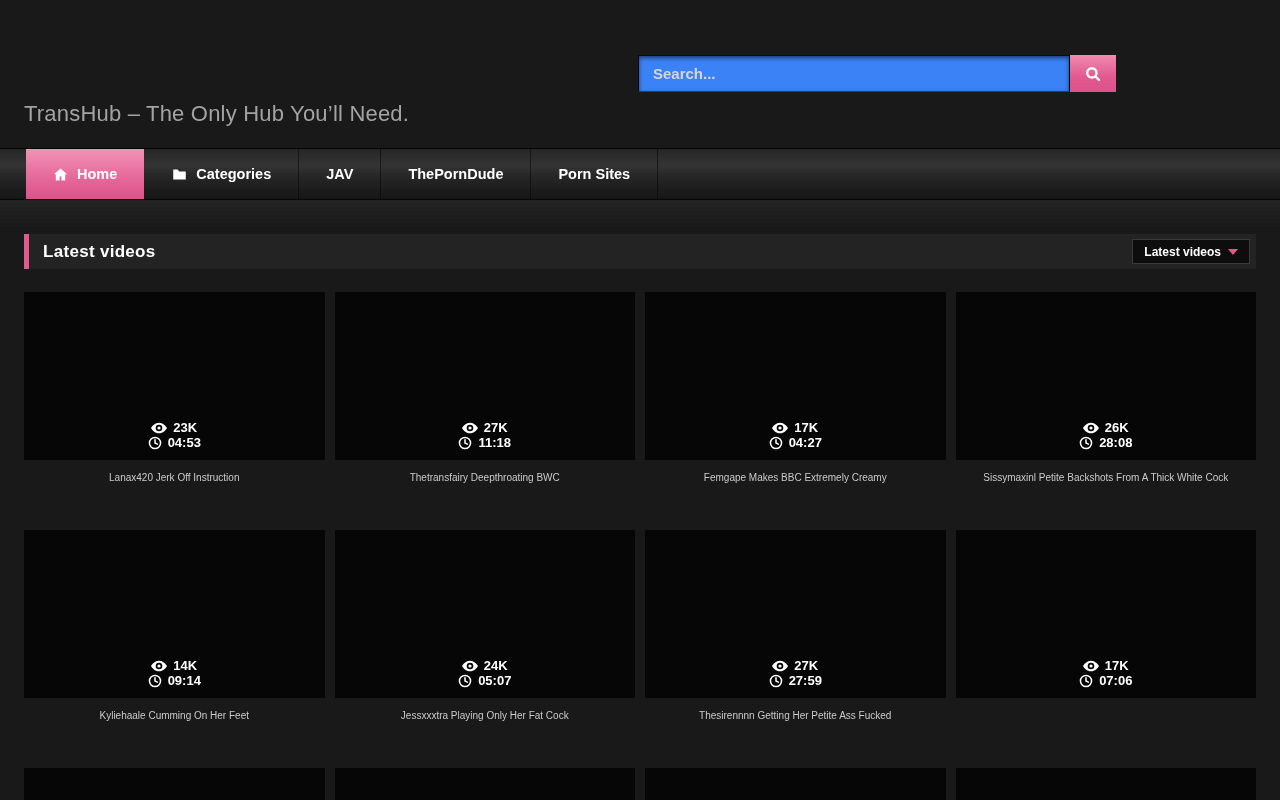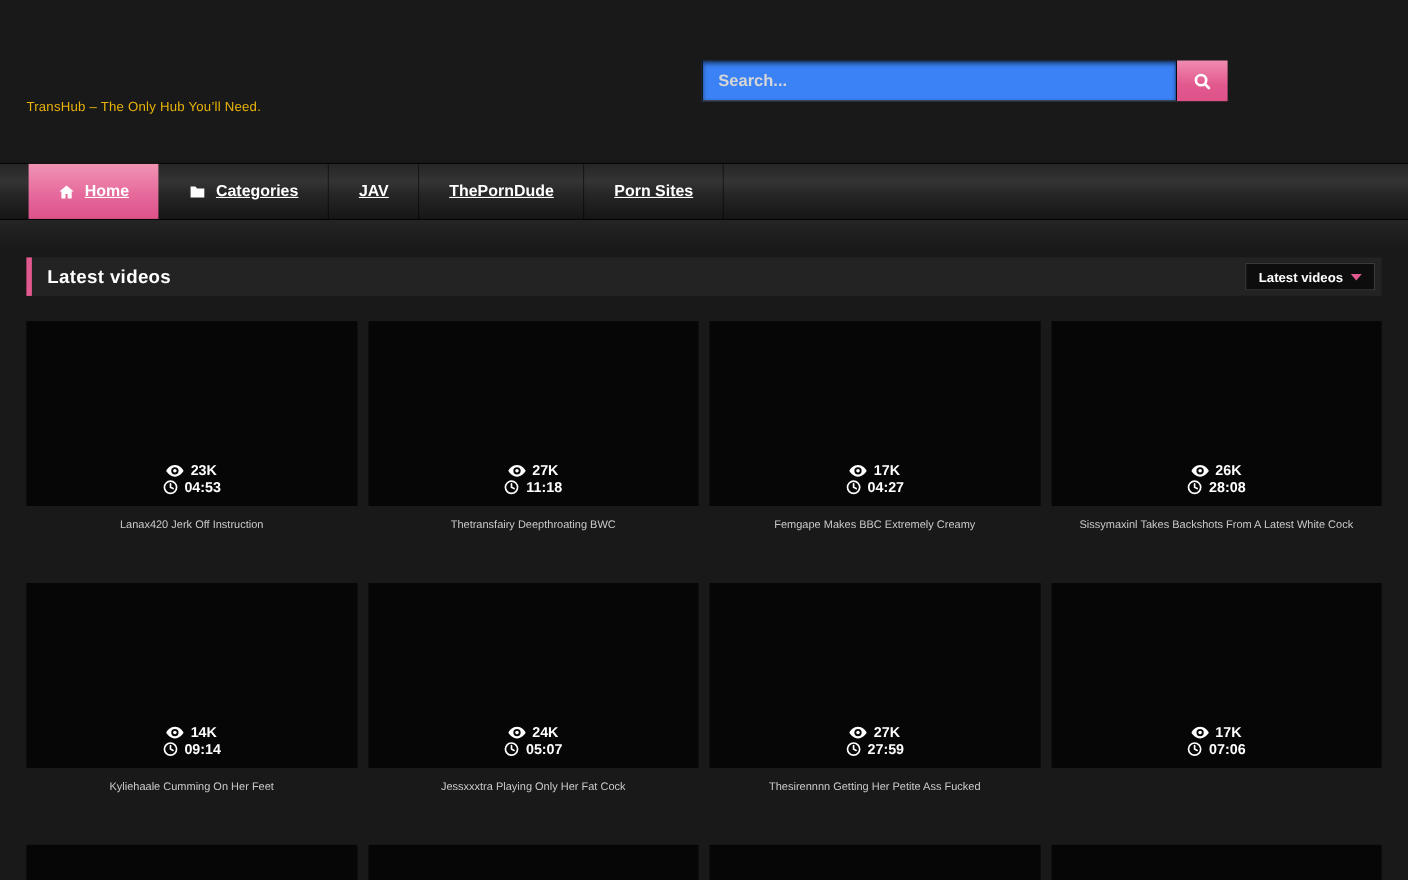--- a/index.html
+++ b/index.html
@@ -23,39 +23,38 @@
     padding:0 14px; outline:none;
     font-family:"Liberation Sans", sans-serif;
   }
   .search-input::placeholder { color:#d6d6d6; opacity:1; }
   .search-btn {
     width:46px; height:37px; border:none; cursor:pointer;
     background:linear-gradient(180deg,#f08bb0 0%,#e2598f 60%,#dd5289 100%);
     display:flex; align-items:center; justify-content:center;
   }
   .site-title {
-    position:absolute; left:24px; top:90px;
-    color:#eab308; font-size:12px; letter-spacing:.2px;
+    position:absolute; left:24px; top:101px;
+    color:#a3a3a3; font-size:22px; letter-spacing:.2px;
   }
 
   
   .navbar {
     height:52px; display:flex; align-items:stretch;
     padding-left:26px;
     background:linear-gradient(180deg,#262626 0%,#343434 32%,#262626 55%,#161616 100%);
     border-top:1px solid #050505;
     border-bottom:1px solid #050505;
   }
   .nav-item {
     display:flex; align-items:center; gap:9px;
     padding:0 27px; cursor:pointer;
     color:#fff; font-size:14.5px; font-weight:bold;
     border-right:1px solid rgba(0,0,0,.5);
     white-space:nowrap;
-    text-decoration:underline;
   }
   .nav-item.active {
     background:linear-gradient(180deg,#f193b5 0%,#e66a9c 55%,#dd5289 100%);
     border-right:none; margin-right:1px;
   }
   .nav-icon { display:flex; align-items:center; }
   .nav-shadow { height:28px; background:linear-gradient(180deg,#242424 0%,#191919 100%); }
 
   
   .main { padding:0 24px; }
@@ -254,21 +253,21 @@
             <span class="nav-icon">
               <svg width="14" height="14" viewBox="0 0 24 24" fill="none" stroke="#fff" stroke-width="2.6">
                   <circle cx="12" cy="12" r="9.5"></circle>
                   <path d="M12 6.5V12l4 2" stroke-linecap="round"></path>
                 </svg>
             </span>
             <span>28:08</span>
           </span>
         </div>
       </div>
-      <div class="vtitle">Sissymaxinl Takes Backshots From A Latest White Cock</div>
+      <div class="vtitle">Sissymaxinl Petite Backshots From A Thick White Cock</div>
     </div>
 
     <div class="video-card">
       <div class="thumb">
         <div class="stats">
           <span class="stat">
             <span class="nav-icon">
               <svg width="16" height="12" viewBox="0 0 24 16">
                   <path fill="#fff" d="M12 0C6 0 1.6 5 0 8c1.6 3 6 8 12 8s10.4-5 12-8c-1.6-3-6-8-12-8zm0 13a5 5 0 1 1 0-10 5 5 0 0 1 0 10z"></path>
                   <circle cx="12" cy="8" r="2.4" fill="#fff"></circle>

